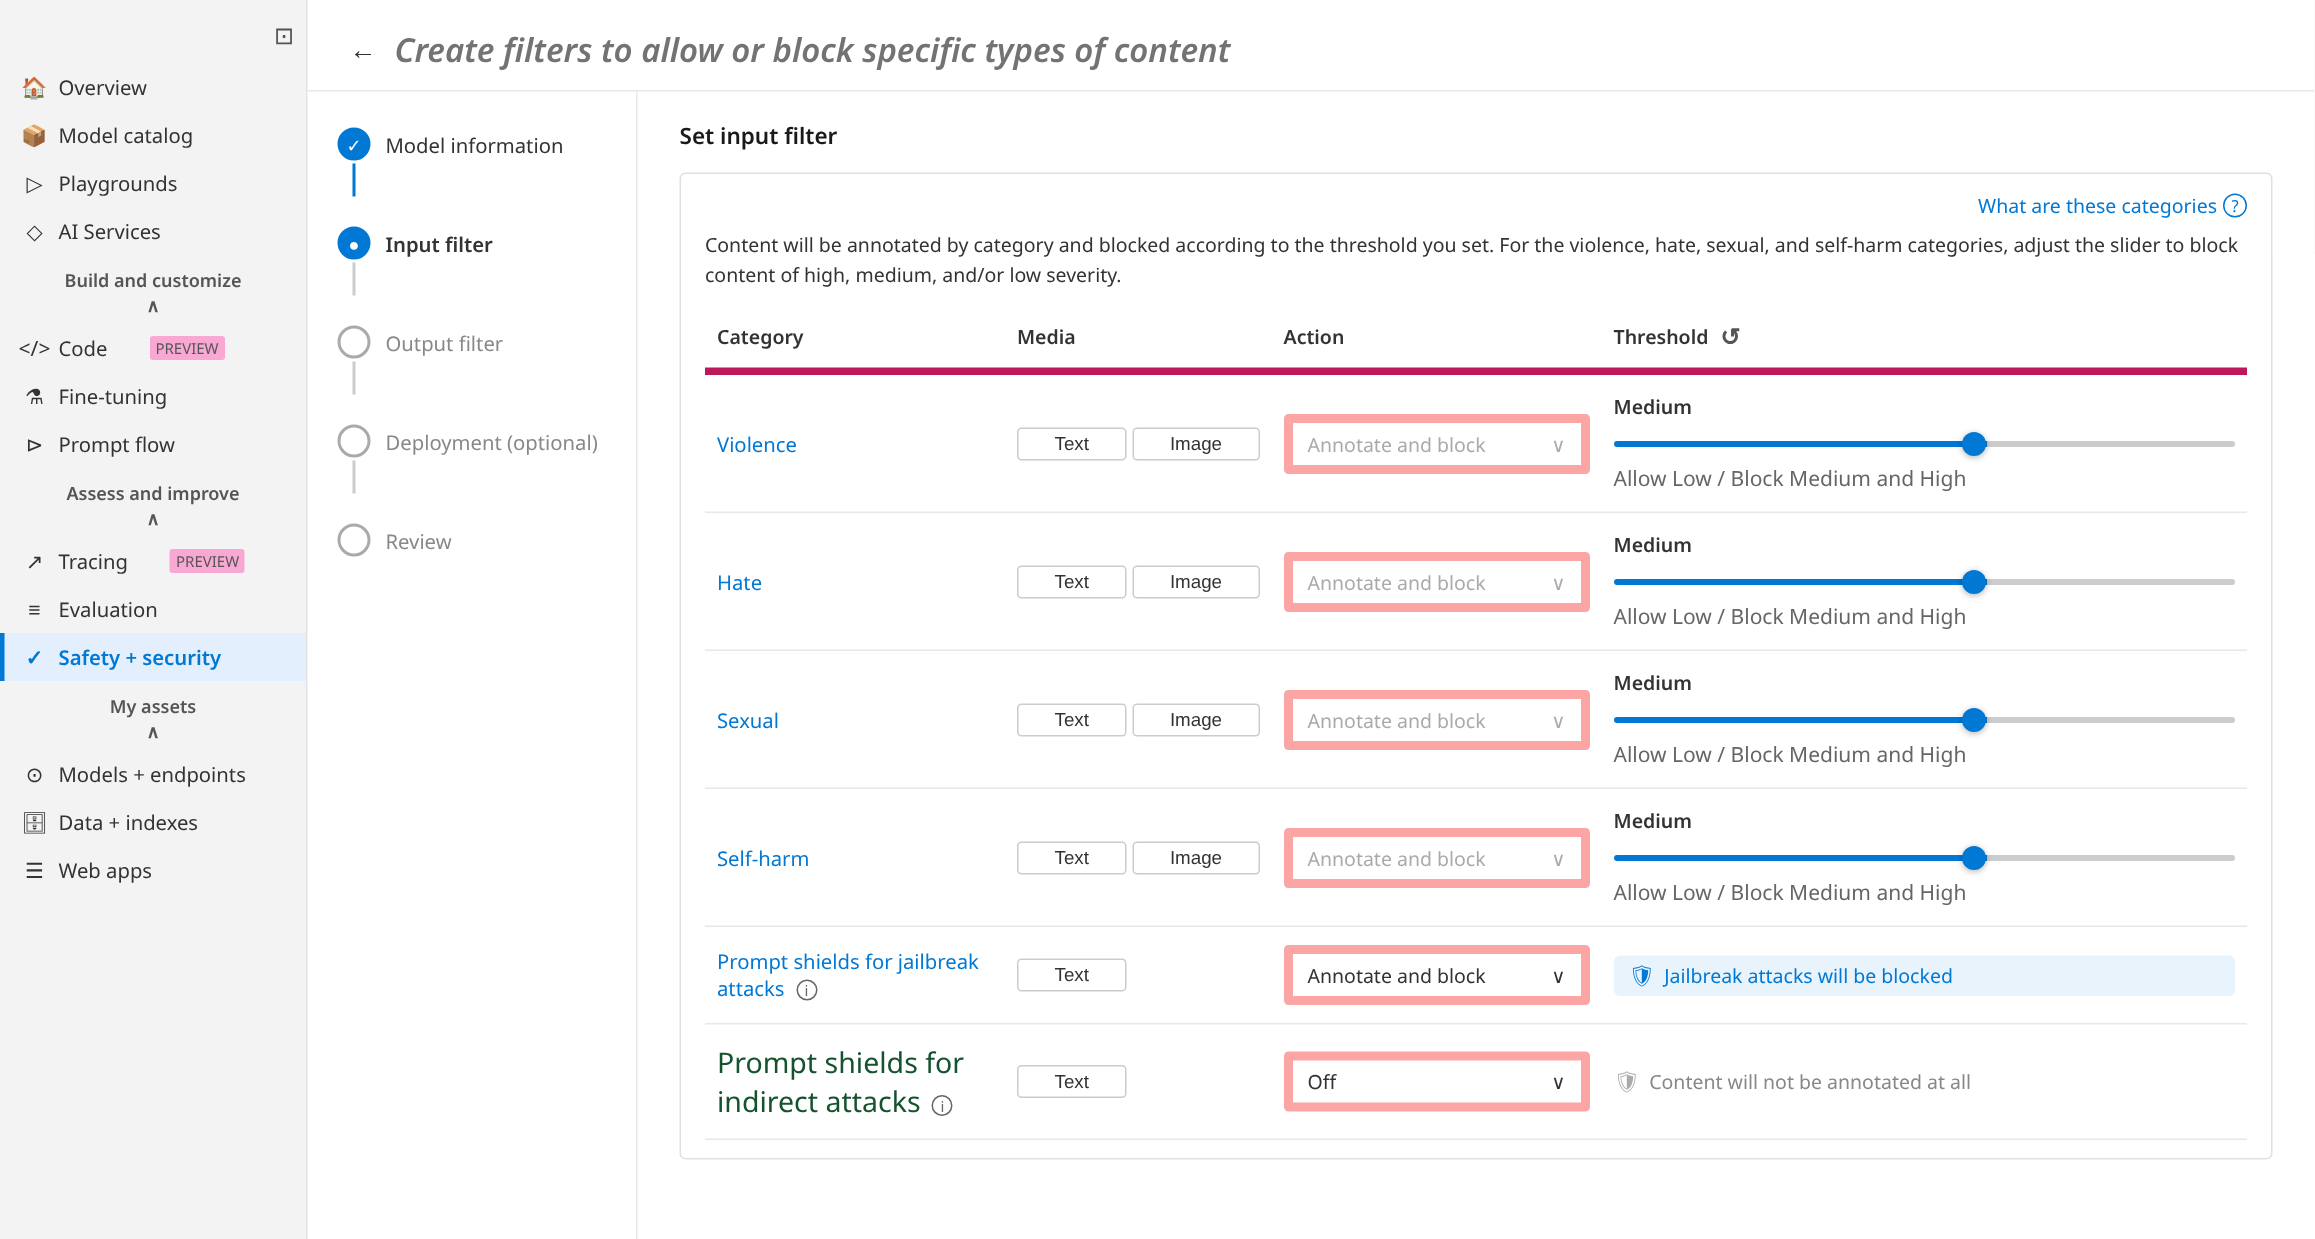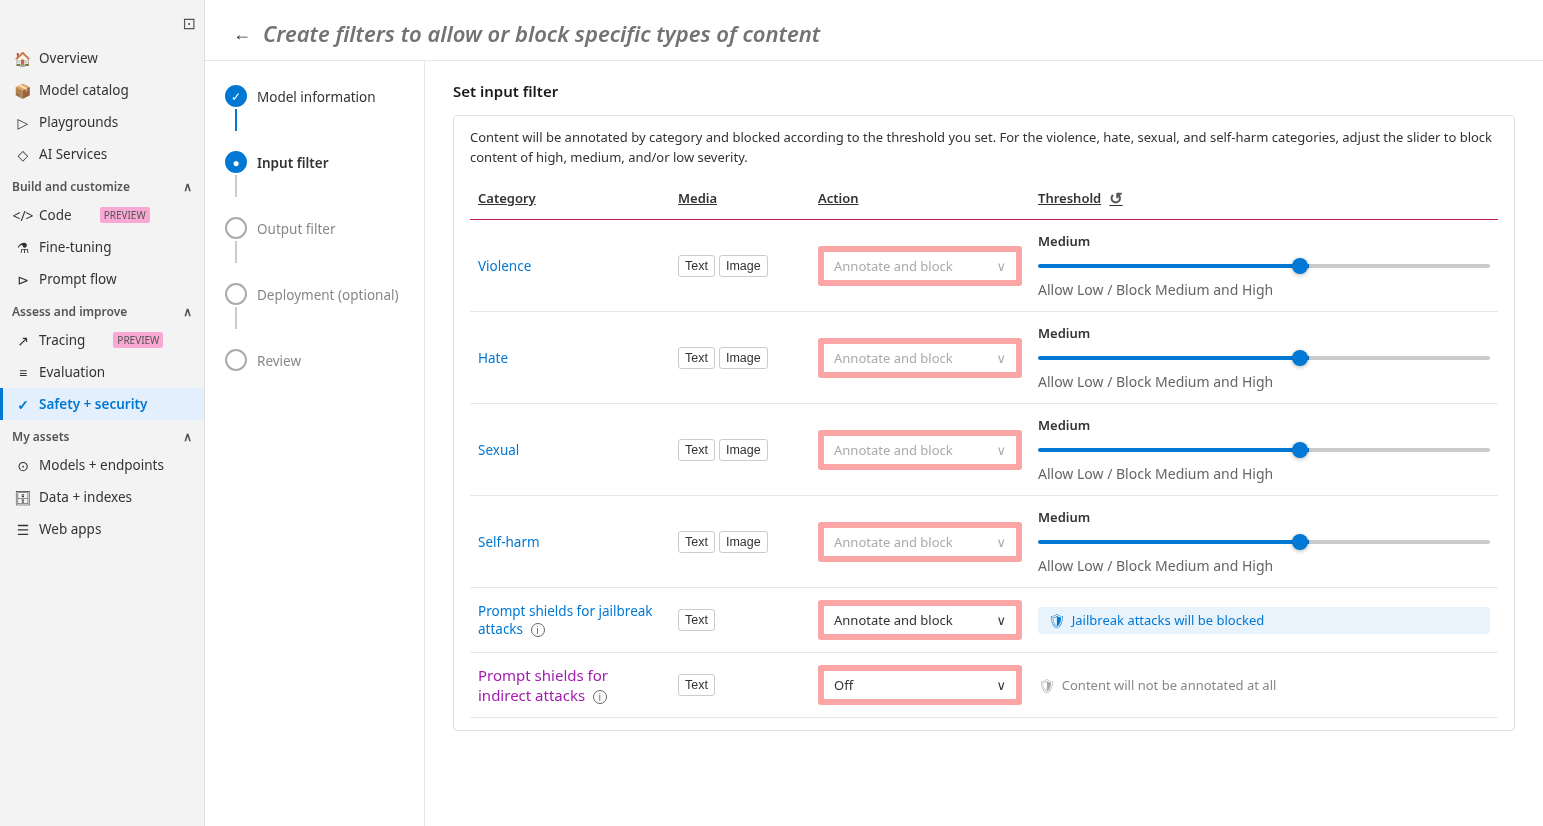--- a/index.html
+++ b/index.html
@@ -45,20 +45,21 @@
     }
     .sidebar-section-header {
       display: flex;
       align-items: center;
       justify-content: space-between;
       padding: 8px 12px 4px 12px;
       font-size: 12px;
       font-weight: 600;
       color: #555;
       cursor: pointer;
+      flex-direction: column;
     }
     .sidebar-icon {
       width: 16px;
       height: 16px;
       display: inline-flex;
       align-items: center;
       justify-content: center;
       font-size: 14px;
       flex-shrink: 0;
     }
@@ -199,46 +200,45 @@
     .filter-table {
       width: 100%;
       border-collapse: collapse;
     }
     .filter-table th {
       text-align: left;
       font-size: 13px;
       font-weight: 600;
       color: #333;
       padding: 6px 8px 10px 8px;
-      border-bottom: 1px solid #be185d;
-      text-decoration: underline;
+      border-bottom: 5px solid #be185d;
     }
     .filter-table td {
       padding: 12px 8px;
       vertical-align: middle;
       border-bottom: 1px solid #e8e8e8;
       font-size: 13.5px;
     }
     .col-category { width: 200px; }
     .col-media { width: 140px; }
     .col-action { width: 220px; }
     .col-threshold { }
 
     .category-name { color: #0078d4; font-size: 13.5px; }
-    .category-name-plain { color: #a21caf; font-size: 15px; }
+    .category-name-plain { color: #14532d; font-size: 19px; }
 
     .media-buttons {
       display: flex;
       gap: 4px;
     }
     .media-btn {
       border: 1px solid #ccc;
       background: #fff;
       border-radius: 3px;
-      padding: 3px 6px;
+      padding: 3px 24px;
       font-size: 12.5px;
       cursor: pointer;
       color: #333;
     }
 
     .action-dropdown {
       width: 100%;
       border: 6px solid #fca5a5;
       border-radius: 3px;
       padding: 5px 10px;
@@ -448,20 +448,26 @@
         </div>
         <span class="step-label inactive" style="margin-top:2px;">Review</span>
       </div>
 
     </div>
 
     <div class="form-area">
       <div class="section-title">Set input filter</div>
 
       <div class="info-box">
+        <div class="info-header">
+          <span class="what-link">
+            <span>What are these categories</span>
+            <span style="width:16px;height:16px;border-radius:50%;border:1.5px solid #0078d4;display:inline-flex;align-items:center;justify-content:center;font-size:11px;color:#0078d4;">?</span>
+          </span>
+        </div>
 
         <p class="info-text">Content will be annotated by category and blocked according to the threshold you set. For the violence, hate, sexual, and self-harm categories, adjust the slider to block content of high, medium, and/or low severity.</p>
 
         <table class="filter-table">
           <thead>
             <tr>
               <th class="col-category">Category</th>
               <th class="col-media">Media</th>
               <th class="col-action">Action</th>
               <th class="col-threshold">

